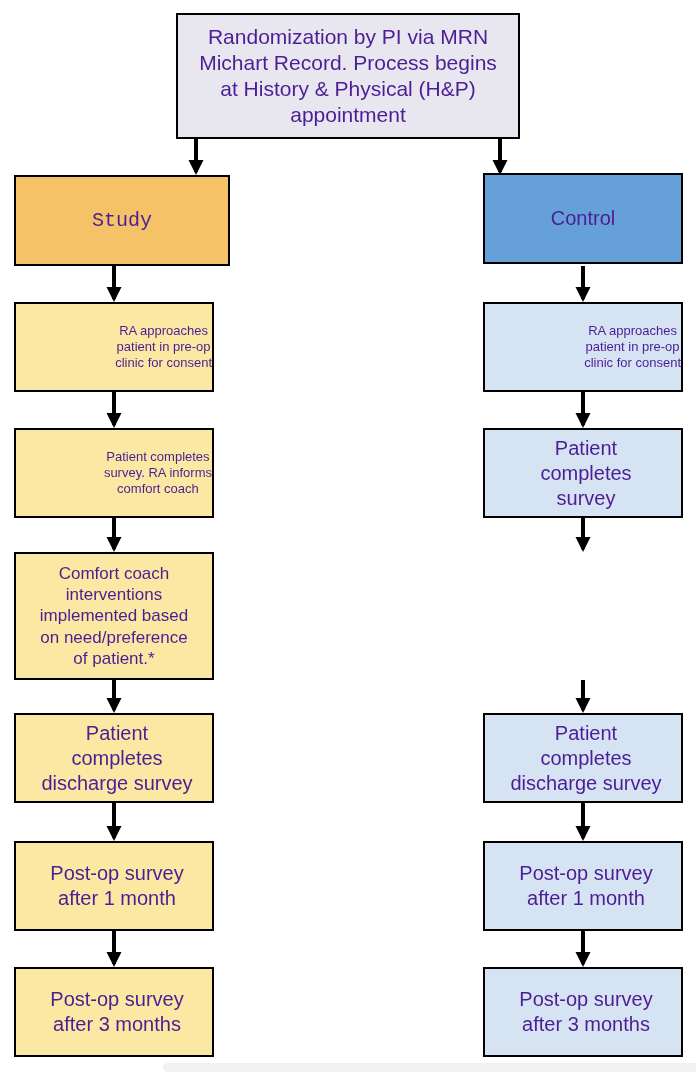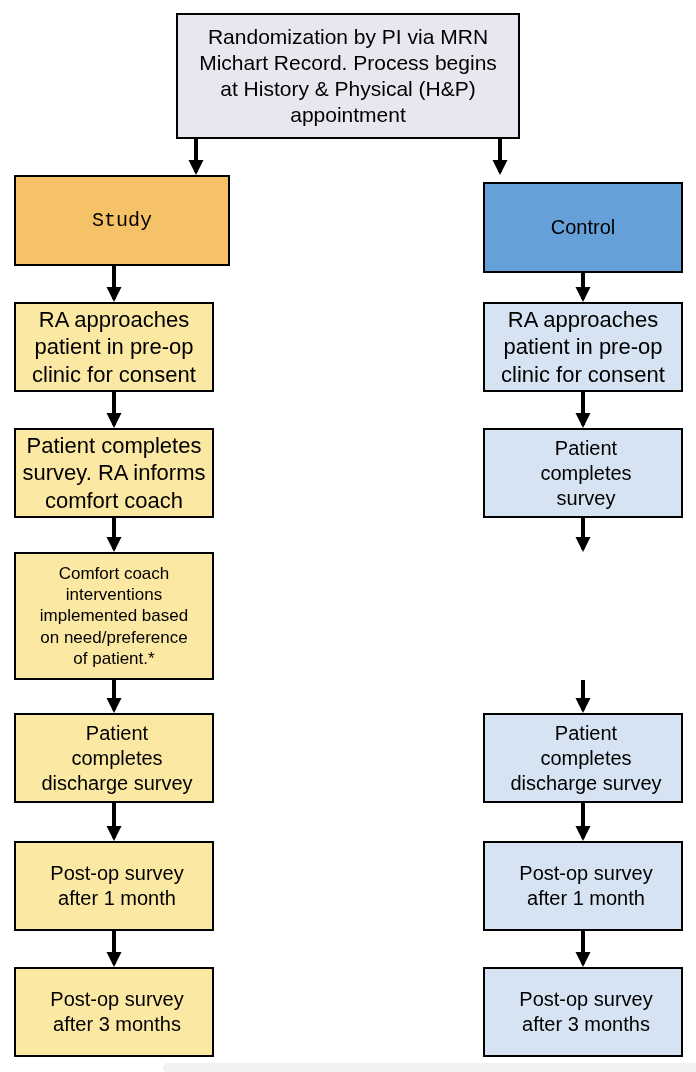--- a/index.html
+++ b/index.html
@@ -2,41 +2,41 @@
 <html><head>
 <meta charset="utf-8">
 <style>
   html, body { margin: 0; padding: 0; background: #ffffff; }
   #canvas {
     position: relative;
     width: 696px;
     height: 1072px;
     background: #ffffff;
     font-family: "Liberation Sans", "DejaVu Sans", sans-serif;
-    color: #000000;
+    color: #4c1d95;
     overflow: hidden;
   }
   .node {
     position: absolute;
     box-sizing: border-box;
     border: 2px solid #000000;
     display: flex;
     align-items: center;
     justify-content: center;
     text-align: center;
     line-height: 1.25;
   }
   .node span { white-space: pre-line; display: block; }
   .top-box    { background: #E8E7F0; font-size: 21px; }
   .orange     { background: #F5C267; font-size: 20px; }
   .yellow     { background: #FBE8A2; }
   .blue       { background: #66A0D8; font-size: 20px; }
   .lightblue  { background: #D5E3F2; }
   .fs17 { font-size: 17px; }
-  .fs18 { font-size: 22px; }
+  .fs18 { font-size: 13px; justify-content: flex-end; }
   .fs20 { font-size: 20px; padding-left: 6px; }
   #arrow-layer {
     position: absolute;
     left: 0; top: 0;
     width: 696px; height: 1072px;
     pointer-events: none;
   }
   .page-edge {
     position: absolute;
     left: 163px; top: 1063px;
@@ -110,21 +110,21 @@
   </div>
   <div class="node yellow fs20" style="left:14px; top:841px; width:200px; height:90px;">
     <span>Post-op survey
 after 1 month</span>
   </div>
   <div class="node yellow fs20" style="left:14px; top:967px; width:200px; height:90px;">
     <span>Post-op survey
 after 3 months</span>
   </div>
 
-  <div class="node blue" style="left:483px; top:182px; width:200px; height:91px;">
+  <div class="node blue" style="left:483px; top:173px; width:200px; height:91px;">
     <span>Control</span>
   </div>
   <div class="node lightblue fs18" style="left:483px; top:302px; width:200px; height:90px;">
     <span>RA approaches
 patient in pre-op
 clinic for consent</span>
   </div>
   <div class="node lightblue fs20" style="left:483px; top:428px; width:200px; height:90px;">
     <span>Patient
 completes

